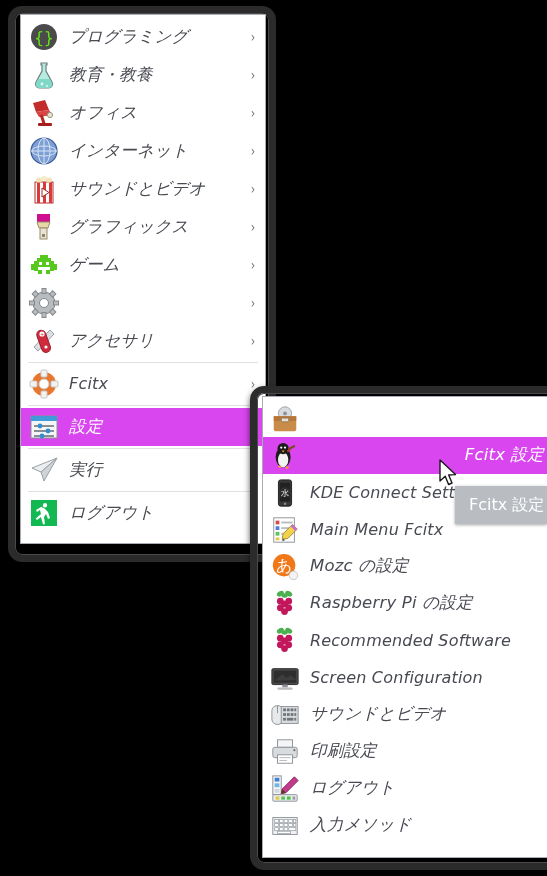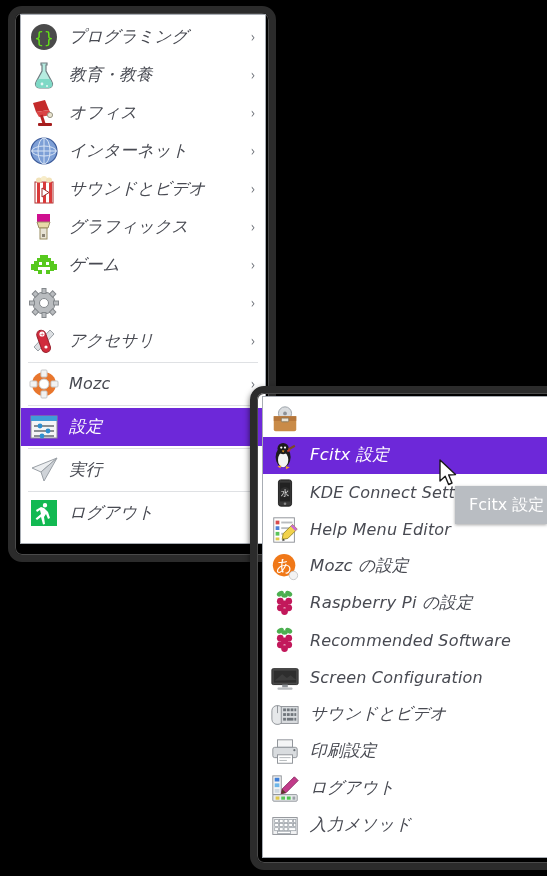--- a/index.html
+++ b/index.html
@@ -39,21 +39,21 @@
 
   .row{
     display:flex;align-items:center;
     height:38px;
     padding:0 7px;
     box-sizing:border-box;
     cursor:default;
     position:relative;
   }
   .row.sub{height:37px;}
-  .row.sel{background:#6d28d9;}
+  .row.sel{background:#d946ef;justify-content:space-between;}
   .row.sel .label{color:#ffffff;}
 
   .ico{
     width:32px;height:32px;
     flex:0 0 32px;
     margin-right:9px;
     position:relative;
   }
   .row.sub .ico{width:30px;height:30px;flex:0 0 30px;margin-right:10px;}
 
@@ -259,21 +259,21 @@
             <circle cx="16" cy="16" r="12" fill="#e8762d"></circle>
             <circle cx="16" cy="16" r="5" fill="#ffffff" stroke="#c7c7c7"></circle>
             <g fill="#f2f2f2" stroke="#c7c7c7">
               <rect x="13" y="2" width="6" height="7" rx="1"></rect>
               <rect x="13" y="23" width="6" height="7" rx="1"></rect>
               <rect x="2" y="13" width="7" height="6" rx="1"></rect>
               <rect x="23" y="13" width="7" height="6" rx="1"></rect>
             </g>
           </svg>
         </span>
-        <span class="label">Mozc</span>
+        <span class="label">Fcitx</span>
         <span class="chev">›</span>
       </div>
 
       <div class="sep"></div>
 
       <div class="row sel">
         <span class="ico">
           <svg viewBox="0 0 32 32">
             <rect x="3" y="5" width="26" height="22" fill="#f4f5f6" stroke="#8d9196"></rect>
             <rect x="3" y="5" width="26" height="5" fill="#3f9cd8"></rect>
@@ -381,21 +381,21 @@
             <g fill="#b9bcbf">
                 <rect x="12" y="7" width="12" height="2"></rect>
                 <rect x="12" y="13" width="12" height="2"></rect>
                 <rect x="12" y="19" width="12" height="2"></rect>
               </g>
             <path d="M24 10 l5 5 l-10 10 l-6 1 l1 -6 z" fill="#f2d24b" stroke="#9a8a2a"></path>
             <path d="M24 10 l5 5 l-2 2 l-5 -5 z" fill="#c86bd4"></path>
             <path d="M14 25 l-1 3 l3 -1 z" fill="#4a4a4a"></path>
           </svg>
         </span>
-        <span class="label">Help Menu Editor</span>
+        <span class="label">Main Menu Fcitx</span>
       </div>
 
       <div class="row sub">
         <span class="ico">
           <svg viewBox="0 0 32 32">
             <circle cx="15" cy="14" r="12" fill="#f07818"></circle>
             <text x="15" y="20" font-size="17" text-anchor="middle" fill="#ffffff" font-family="DejaVu Sans, sans-serif">あ</text>
             <circle cx="25" cy="25" r="4.5" fill="#f3f3f3" stroke="#c6c6c6"></circle>
           </svg>
         </span>

